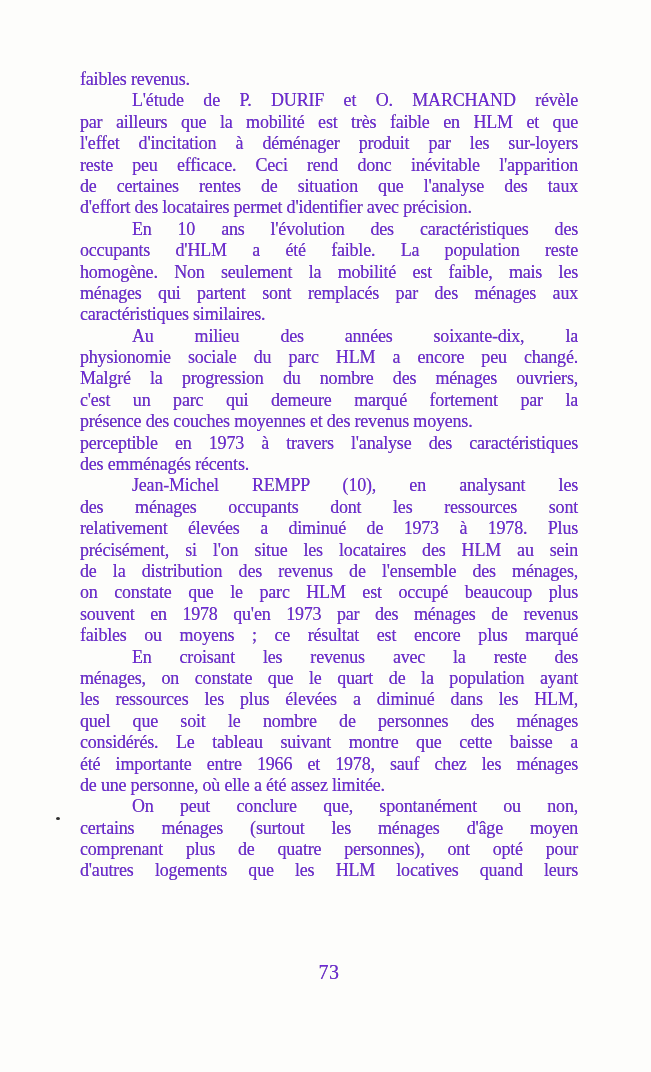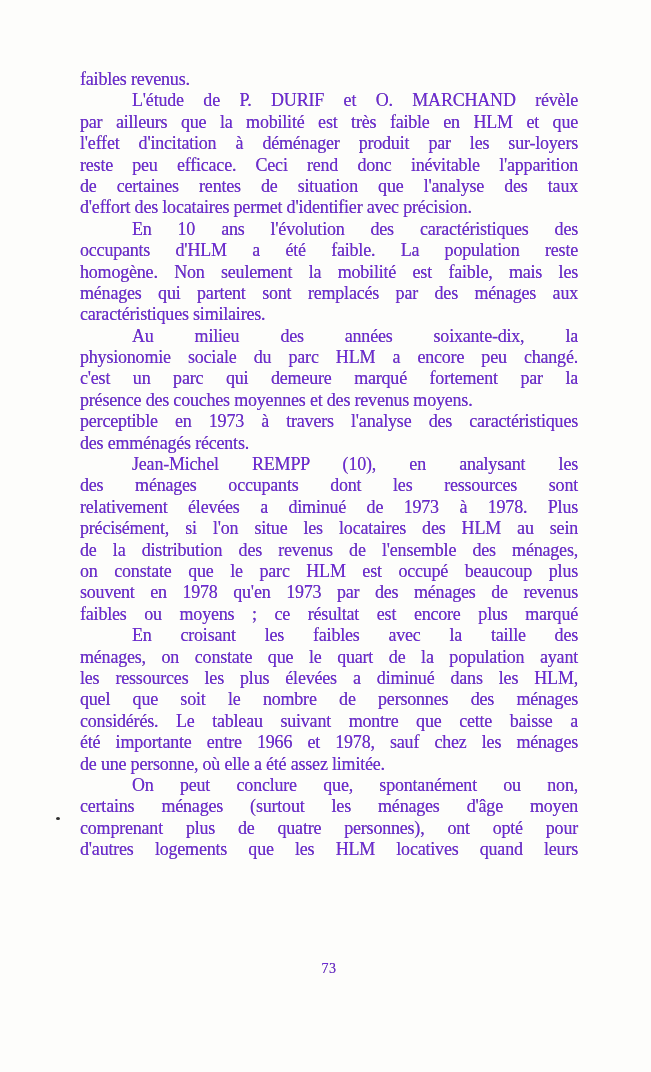--- a/index.html
+++ b/index.html
@@ -40,21 +40,21 @@
   }
   .line.indent {
     padding-left: 52px;
   }
   .page-number {
     position: absolute;
     left: 80px;
     top: 961px;
     width: 498px;
     text-align: center;
-    font-size: 14px;
+    font-size: 20px;
     letter-spacing: 0.5px;
   }
   .speck {
     position: absolute;
     left: 56px;
     top: 817px;
     width: 4px;
     height: 3px;
     background: #2e2e2e;
     border-radius: 50%;
@@ -72,33 +72,34 @@
       <div class="line">reste peu efficace. Ceci rend donc inévitable l'apparition</div>
       <div class="line">de certaines rentes de situation que l'analyse des taux</div>
       <div class="line para-end">d'effort des locataires permet d'identifier avec précision.</div>
       <div class="line indent">En 10 ans l'évolution des caractéristiques des</div>
       <div class="line">occupants d'HLM a été faible. La population reste</div>
       <div class="line">homogène. Non seulement la mobilité est faible, mais les</div>
       <div class="line">ménages qui partent sont remplacés par des ménages aux</div>
       <div class="line para-end">caractéristiques similaires.</div>
       <div class="line indent">Au milieu des années soixante-dix, la</div>
       <div class="line">physionomie sociale du parc HLM a encore peu changé.</div>
+      <div class="line">Malgré la progression du nombre des ménages ouvriers,</div>
       <div class="line">c'est un parc qui demeure marqué fortement par la</div>
       <div class="line para-end">présence des couches moyennes et des revenus moyens.</div>
       <div class="line">perceptible en 1973 à travers l'analyse des caractéristiques</div>
       <div class="line para-end">des emménagés récents.</div>
       <div class="line indent">Jean-Michel REMPP (10), en analysant les</div>
       <div class="line">des ménages occupants dont les ressources sont</div>
       <div class="line">relativement élevées a diminué de 1973 à 1978. Plus</div>
       <div class="line">précisément, si l'on situe les locataires des HLM au sein</div>
       <div class="line">de la distribution des revenus de l'ensemble des ménages,</div>
       <div class="line">on constate que le parc HLM est occupé beaucoup plus</div>
       <div class="line">souvent en 1978 qu'en 1973 par des ménages de revenus</div>
       <div class="line">faibles ou moyens ; ce résultat est encore plus marqué</div>
-      <div class="line indent">En croisant les faibles avec la taille des</div>
+      <div class="line indent">En croisant les revenus avec la reste des</div>
       <div class="line">ménages, on constate que le quart de la population ayant</div>
       <div class="line">les ressources les plus élevées a diminué dans les HLM,</div>
       <div class="line">quel que soit le nombre de personnes des ménages</div>
       <div class="line">considérés. Le tableau suivant montre que cette baisse a</div>
       <div class="line">été importante entre 1966 et 1978, sauf chez les ménages</div>
       <div class="line para-end">de une personne, où elle a été assez limitée.</div>
       <div class="line indent">On peut conclure que, spontanément ou non,</div>
       <div class="line">certains ménages (surtout les ménages d'âge moyen</div>
       <div class="line">comprenant plus de quatre personnes), ont opté pour</div>
       <div class="line">d'autres logements que les HLM locatives quand leurs</div>

